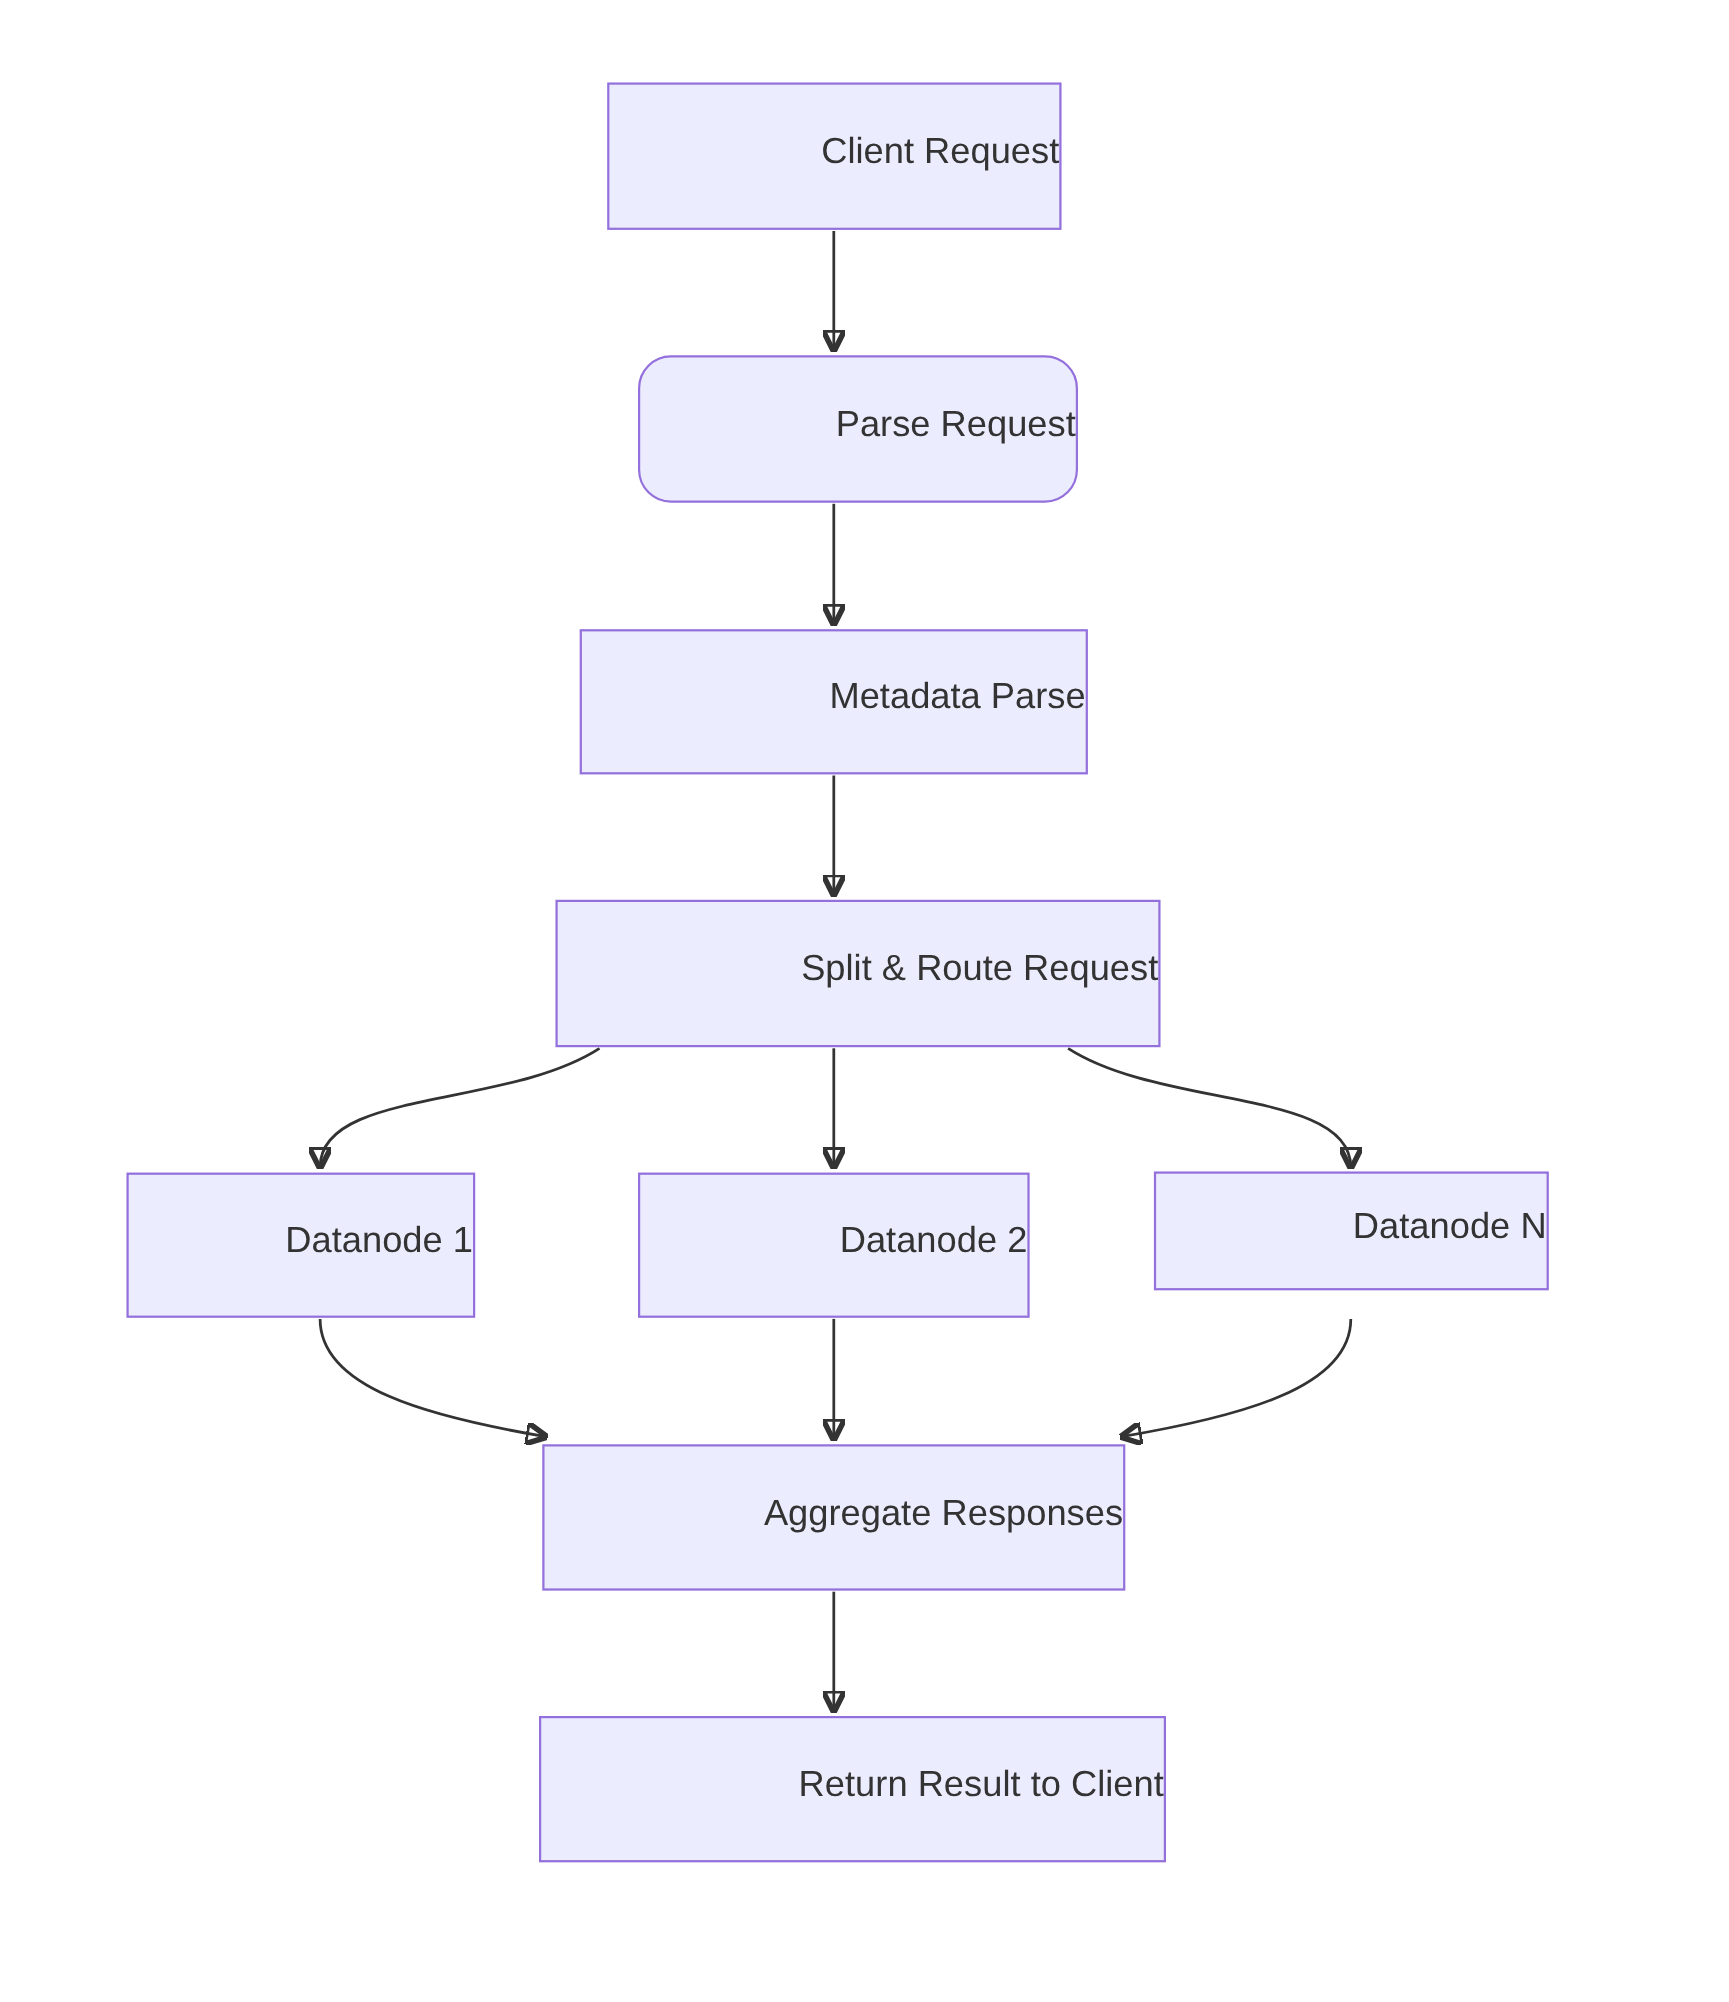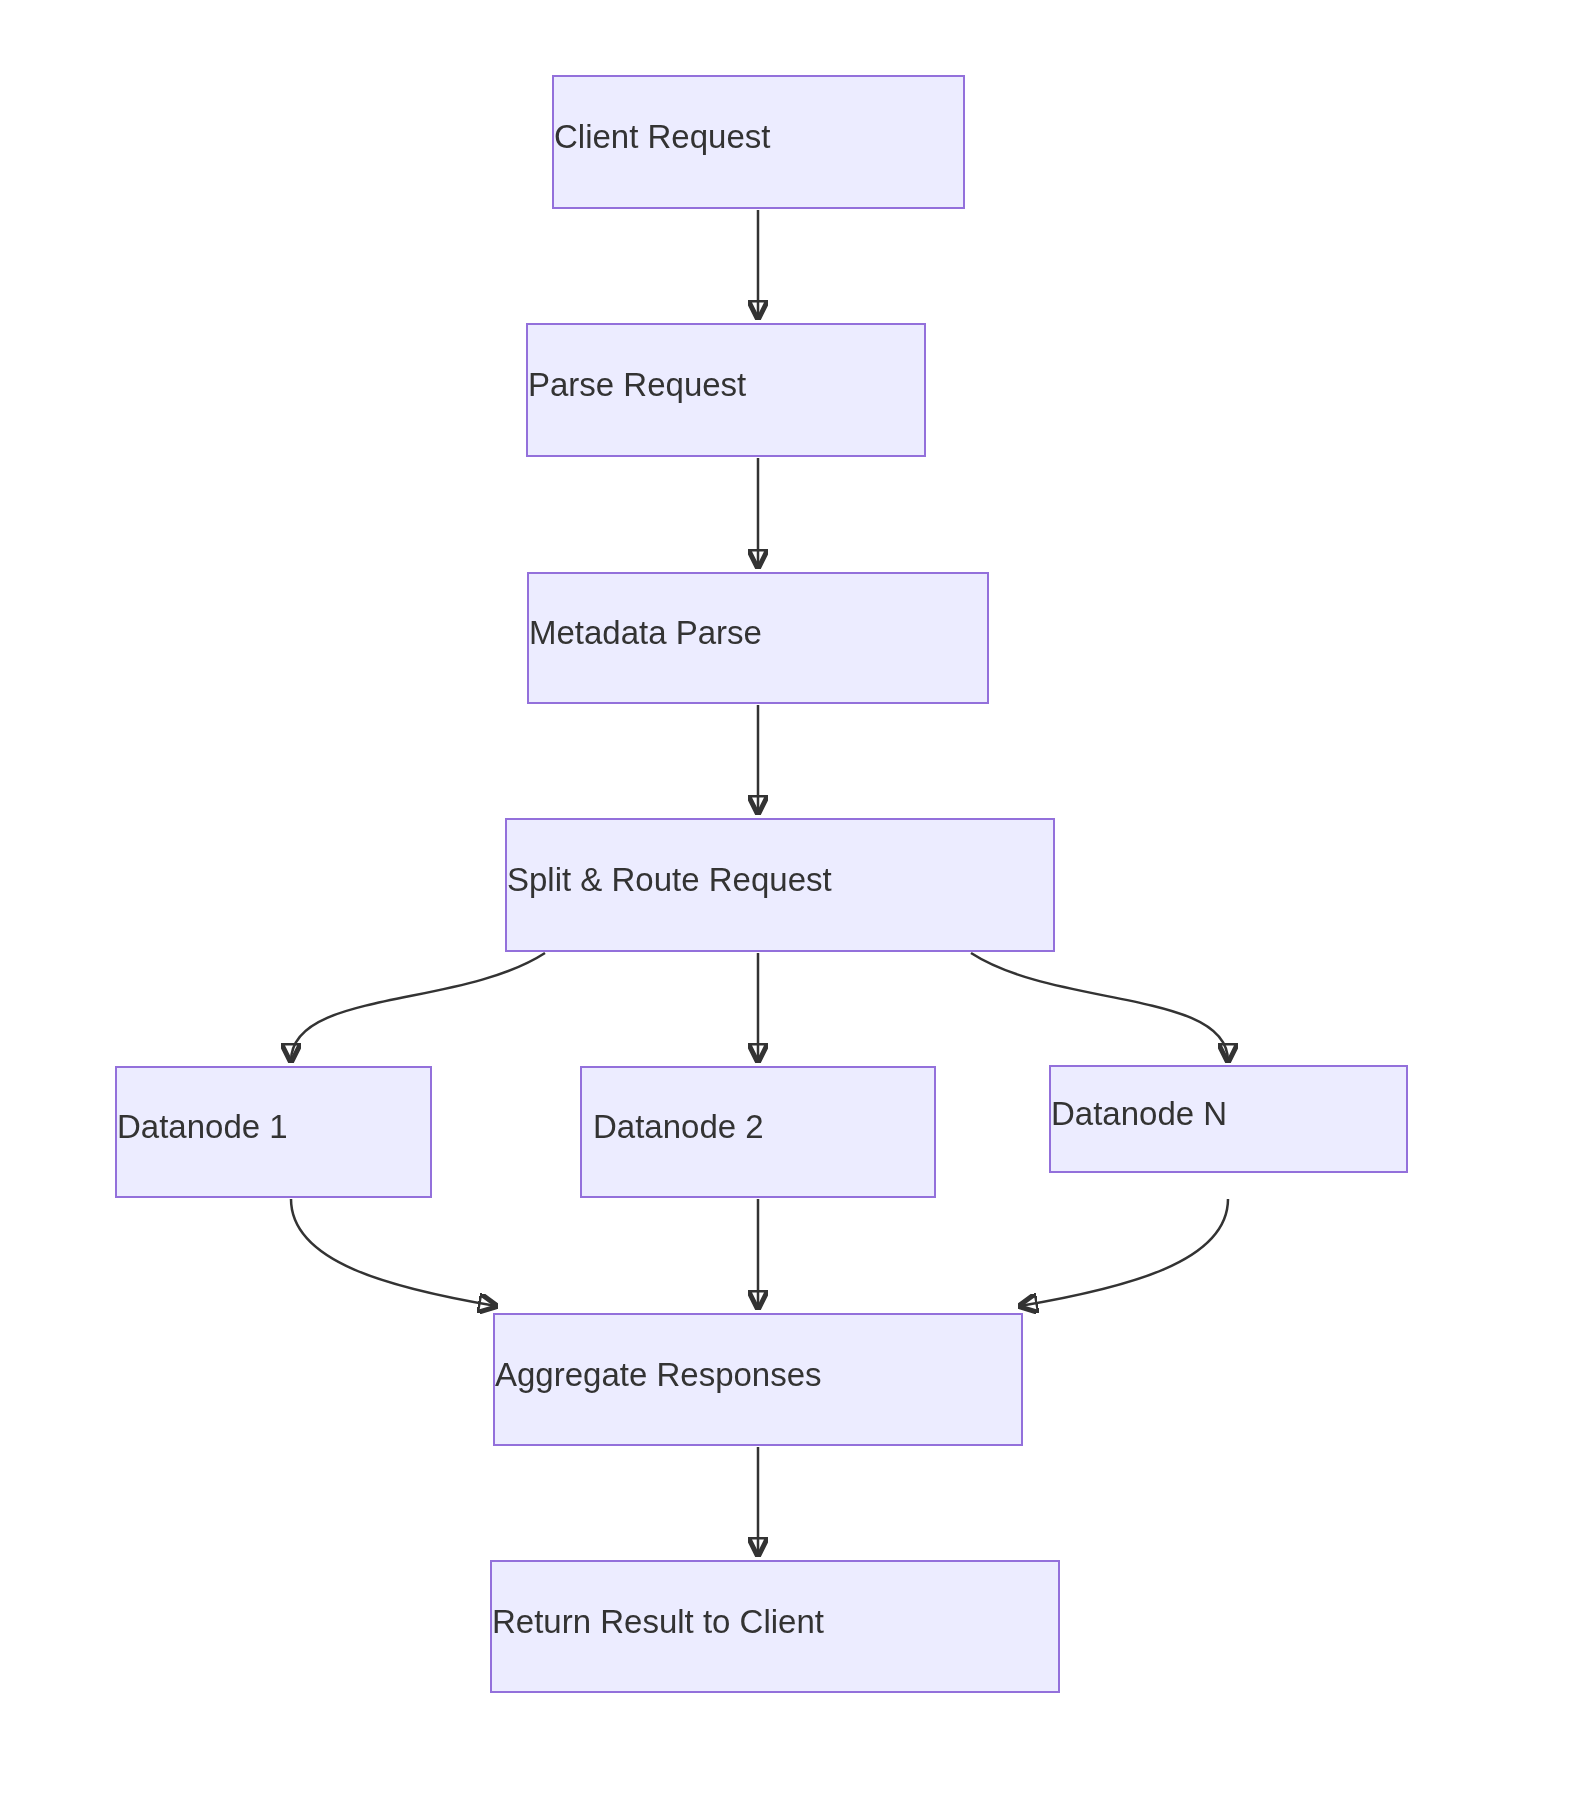--- a/index.html
+++ b/index.html
@@ -24,28 +24,28 @@
   }
   .node {
     position: absolute;
     box-sizing: border-box;
     background: #ECECFF;
     border: 2px solid #9370DB;
     color: #333333;
     font-size: 33px;
     display: flex;
     align-items: center;
-    justify-content: flex-start;
+    justify-content: flex-end;
     text-align: center;
     padding-bottom: 10px;
     line-height: 1.2;
     white-space: nowrap;
   }
   #node-client    { left: 552px;  top: 75px;   width: 413px; height: 134px; }
-  #node-parse     { left: 526px;  top: 323px;  width: 400px; height: 134px; }
+  #node-parse     { left: 580px;  top: 323px;  width: 400px; height: 134px; border-radius: 30px; }
   #node-metadata  { left: 527px;  top: 572px;  width: 462px; height: 132px; }
   #node-split     { left: 505px;  top: 818px;  width: 550px; height: 134px; }
   #node-dn1       { left: 115px;  top: 1066px; width: 317px; height: 132px; }
   #node-dn2       { left: 580px;  top: 1066px; width: 356px; height: 132px; padding-left: 11px; }
   #node-dnN       { left: 1049px; top: 1065px; width: 359px; height: 108px; }
   #node-aggregate { left: 493px;  top: 1313px; width: 530px; height: 133px; }
   #node-return    { left: 478px;  top: 1560px; width: 570px; height: 133px; margin-left: 12px; }
 </style>
 </head>
 <body>

